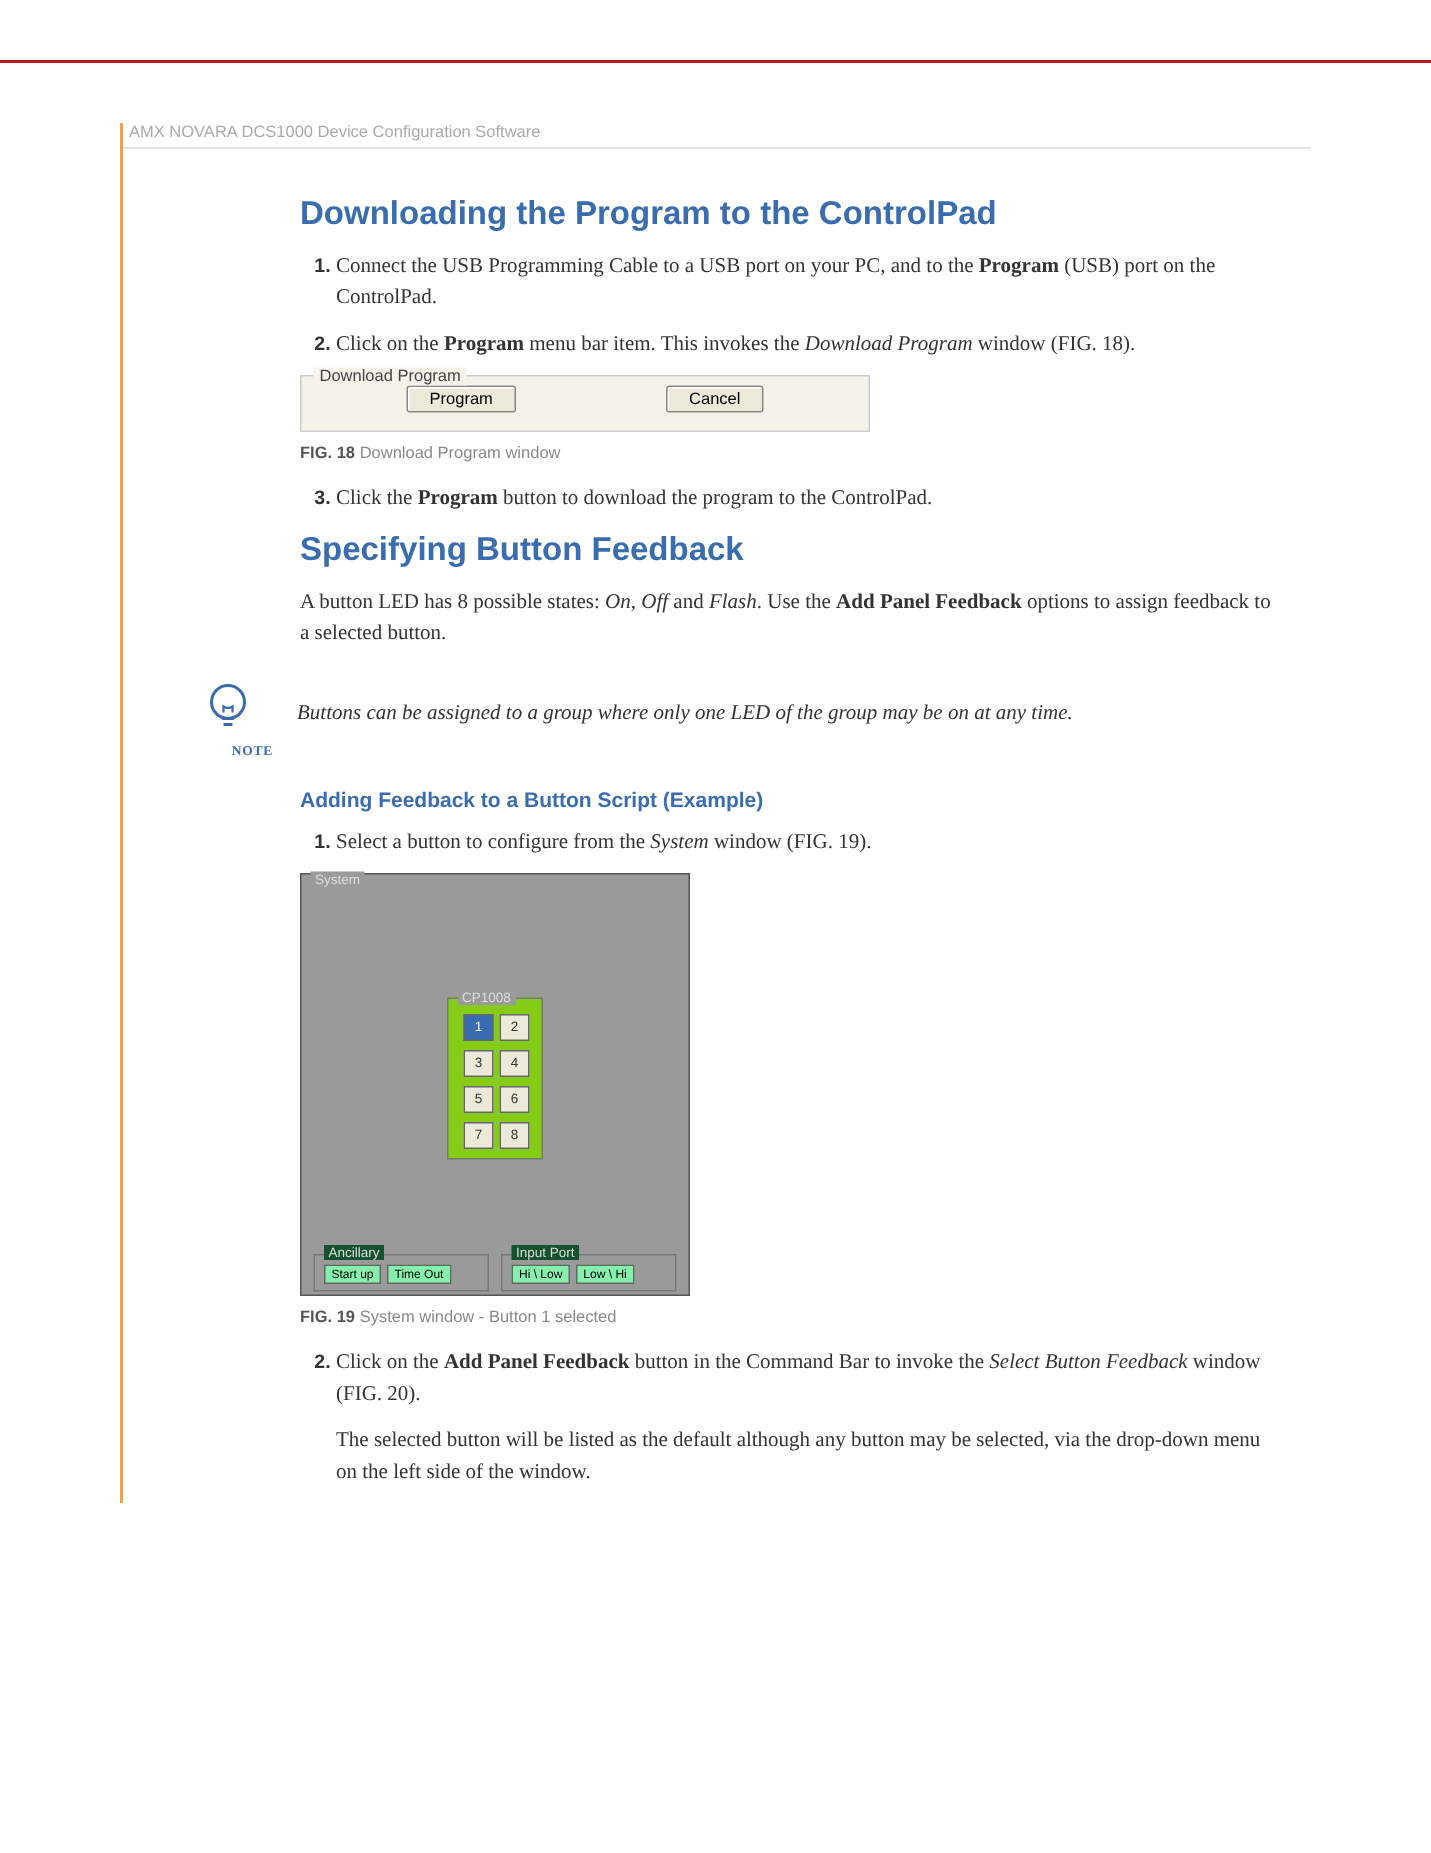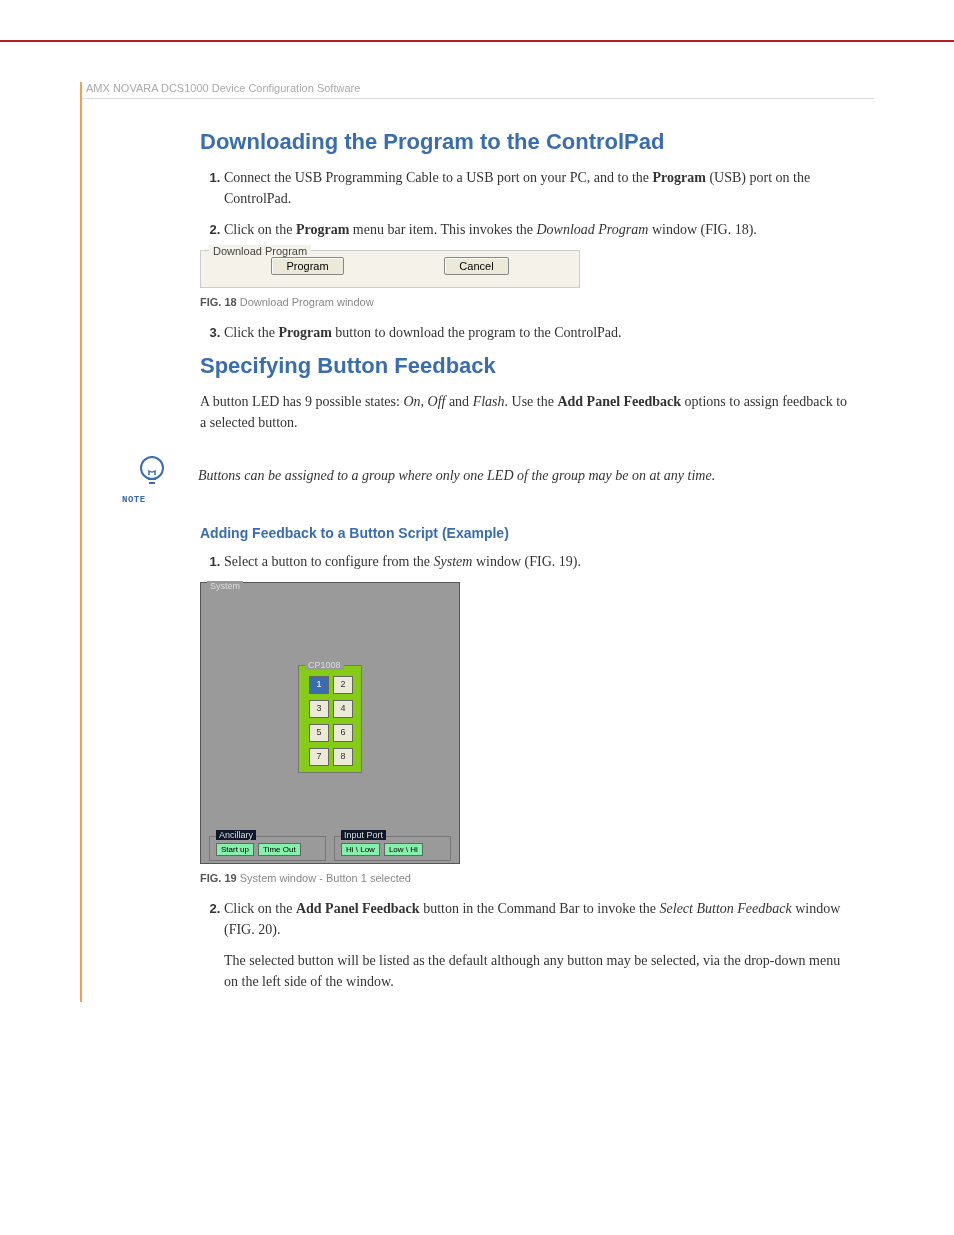--- a/index.html
+++ b/index.html
@@ -122,22 +122,22 @@
   
   .note-row {
     display: flex;
     align-items: flex-start;
     margin: 20px 0 10px -78px;
     gap: 16px;
   }
   .note-icon {
     flex: 0 0 auto;
     width: 60px;
-    text-align: left;
-    font-family: Liberation Mono, monospace;
+    text-align: right;
+    font-family: Liberation Serif, serif;
   }
   .note-icon svg { display: block; margin: 0 auto 2px auto; }
   .note-icon .note-label {
     font-size: 9px;
     font-weight: bold;
     color: #3a6db0;
     letter-spacing: 0.5px;
   }
   .note-text {
     font-style: italic;
@@ -221,21 +221,21 @@
     padding: 6px 6px 4px 6px;
     position: relative;
     flex: 1;
     display: flex;
     gap: 4px;
   }
   .mini-group-title {
     position: absolute;
     top: -7px;
     left: 6px;
-    background: #0f172a;
+    background: #14532d;
     color: #ddd;
     font-size: 9px;
     padding: 0 3px;
   }
   .mini-btn {
     font-size: 8px;
     padding: 1px 4px;
     background: #86efac;
     border: 1px solid #666;
     white-space: nowrap;
@@ -292,21 +292,21 @@
 
     <ol start="3">
       <li>
         <span>Click the </span><span class="bold">Program</span><span> button to download the program to the ControlPad.</span>
       </li>
     </ol>
 
     <h2 class="section">Specifying Button Feedback</h2>
 
     <p style="font-size:14px;line-height:1.5;margin:6px 0 12px 0;">
-      <span>A button LED has 9 possible states: </span><span class="italic">On</span><span>, </span><span class="italic">Off</span><span> and </span><span class="italic">Flash</span><span>. Use the </span><span class="bold">Add Panel Feedback</span><span> options to assign feedback to a selected button.</span>
+      <span>A button LED has 8 possible states: </span><span class="italic">On</span><span>, </span><span class="italic">Off</span><span> and </span><span class="italic">Flash</span><span>. Use the </span><span class="bold">Add Panel Feedback</span><span> options to assign feedback to a selected button.</span>
     </p>
 
     <div class="note-row">
       <div class="note-icon">
         <svg width="34" height="40" viewBox="0 0 34 40">
           <circle cx="17" cy="15" r="11" fill="none" stroke="#3a6db0" stroke-width="2"></circle>
           <line x1="13" y1="26" x2="21" y2="26" stroke="#3a6db0" stroke-width="2"></line>
           <line x1="14" y1="30" x2="20" y2="30" stroke="#3a6db0" stroke-width="2"></line>
           <path d="M14 22 L14 18 Q17 20 20 18 L20 22" fill="none" stroke="#3a6db0" stroke-width="1.5"></path>
         </svg>

